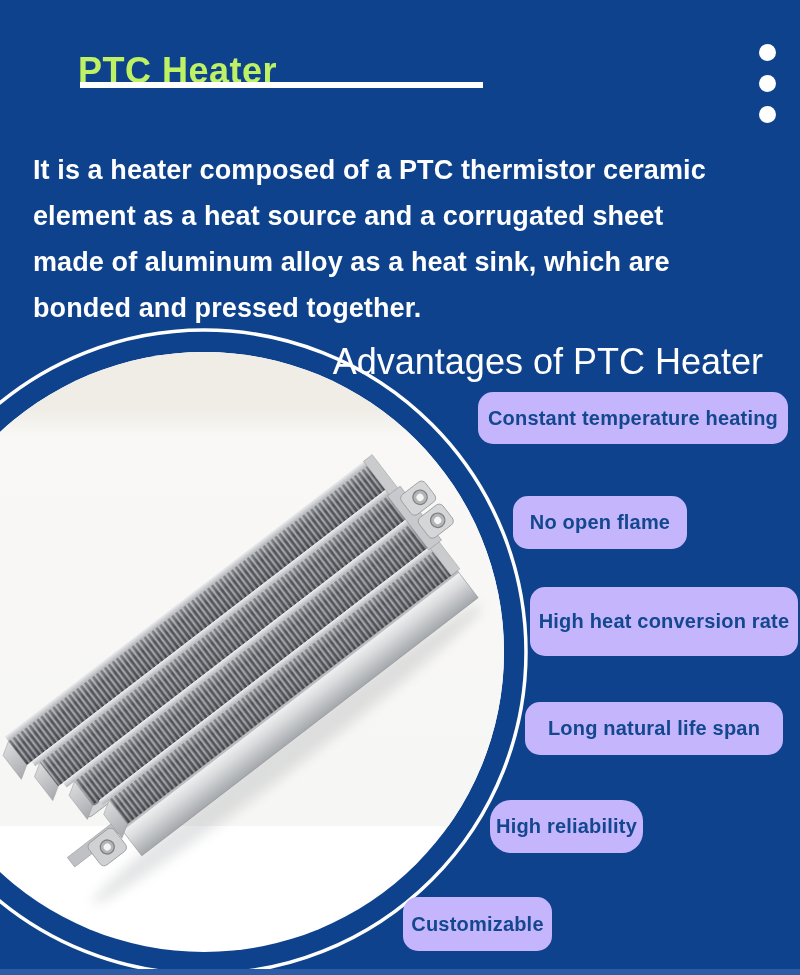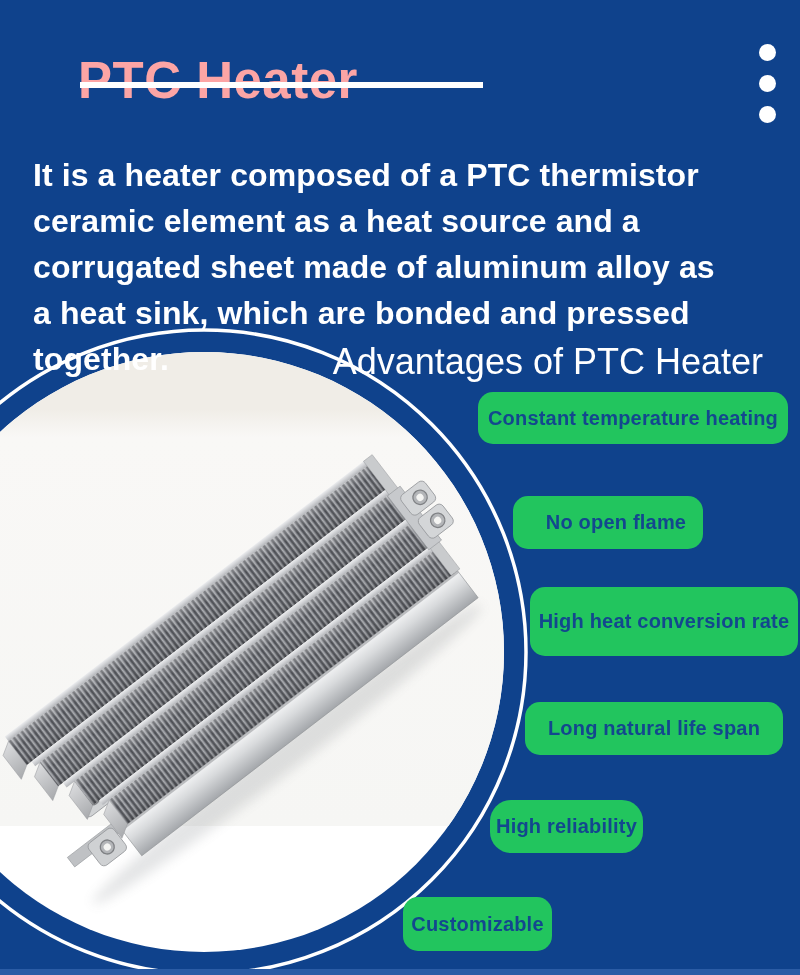--- a/index.html
+++ b/index.html
@@ -7,49 +7,49 @@
     width:800px;height:975px;overflow:hidden;
     font-family:"Liberation Sans", sans-serif;
     background:#0f428c;
     position:relative;
   }
   .canvas{position:absolute;inset:0;width:800px;height:975px;background:#0f428c;overflow:hidden;}
 
   
   .title{
     position:absolute;left:78px;top:17px;
-    font-size:51px;font-weight:bold;color:#fca5a5;
+    font-size:36px;font-weight:bold;color:#bef264;
     line-height:60px;white-space:nowrap;letter-spacing:.5px;
   }
   .title-underline{
     position:absolute;left:80px;top:82px;width:403px;height:6px;background:#ffffff;
   }
   .dots{
     position:absolute;left:759px;top:44px;display:flex;flex-direction:column;gap:14px;
   }
   .dot{width:17px;height:17px;border-radius:50%;background:#ffffff;}
   .desc{
     position:absolute;left:33px;top:120px;width:700px;
-    font-size:32px;font-weight:bold;color:#ffffff;line-height:46px;
+    font-size:27px;font-weight:bold;color:#ffffff;line-height:46px;
     letter-spacing:.1px;
   }
 
   
   .adv-heading{
     position:absolute;right:37px;top:312px;
     font-size:36px;font-weight:normal;color:#ffffff;line-height:40px;white-space:nowrap;
   }
   .pill{
-    position:absolute;background:#22c55e;border-radius:15px;
+    position:absolute;background:#c4b5fd;border-radius:15px;
     display:flex;align-items:center;justify-content:center;
     color:#13478e;font-weight:bold;font-size:20px;letter-spacing:.2px;
     white-space:nowrap;
   }
   .pill.p1{left:478px;top:392px;width:310px;height:52px;}
-  .pill.p2{left:513px;top:496px;width:174px;height:53px;padding-left:16px;}
+  .pill.p2{left:513px;top:496px;width:174px;height:53px;}
   .pill.p3{left:530px;top:587px;width:268px;height:69px;}
   .pill.p4{left:525px;top:702px;width:258px;height:53px;text-align:right;}
   .pill.p5{left:490px;top:800px;width:153px;height:53px;border-radius:21px;}
   .pill.p6{left:403px;top:897px;width:149px;height:54px;text-align:center;}
 
   
   .bottom-strip{
     position:absolute;left:0;bottom:0;width:800px;height:6px;background:#2b5ca5;
   }
   svg.photo{position:absolute;left:0;top:0;}

